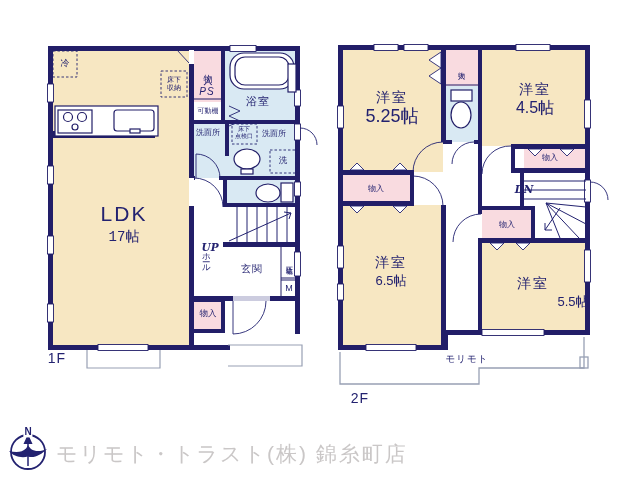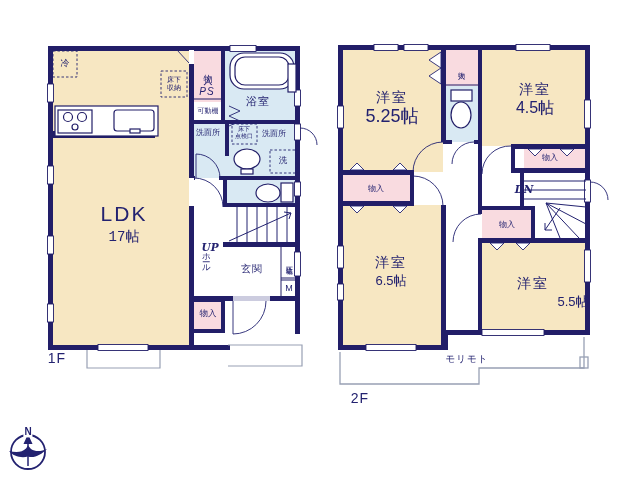--- a/index.html
+++ b/index.html
@@ -277,14 +277,15 @@
   <div class="lbl" style="left:533px;top:302px;font-size:13px;margin-left:40px;">5.5帖</div>
   <div class="lbl vert" style="left:461px;top:67px;font-size:7px;">物入</div>
   <div class="lbl" style="left:550px;top:158px;font-size:8px;">物入</div>
   <div class="lbl" style="left:376px;top:189px;font-size:8px;">物入</div>
   <div class="lbl" style="left:507px;top:225px;font-size:8px;">物入</div>
   <div class="lbl ital" style="left:518px;top:190px;font-size:10.5px;margin-left:6px;">DN</div>
   <div class="lbl" style="left:467px;top:359px;font-size:9.5px;letter-spacing:1px;">モリモト</div>
   <div class="lbl floor-tag" style="left:348px;top:399px;margin-left:12px;">2F</div>
 
   <div class="lbl n-mark" style="left:28px;top:432px;font-size:10px;">N</div>
+  <div class="company">モリモト・トラスト(株) 錦糸町店</div>
 
 </div>
 
 </body></html>

